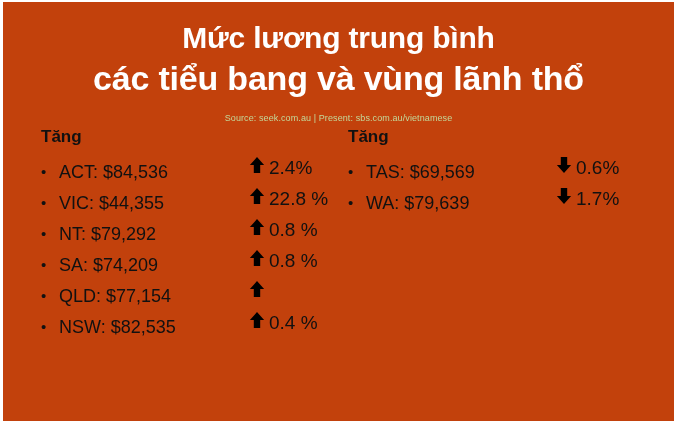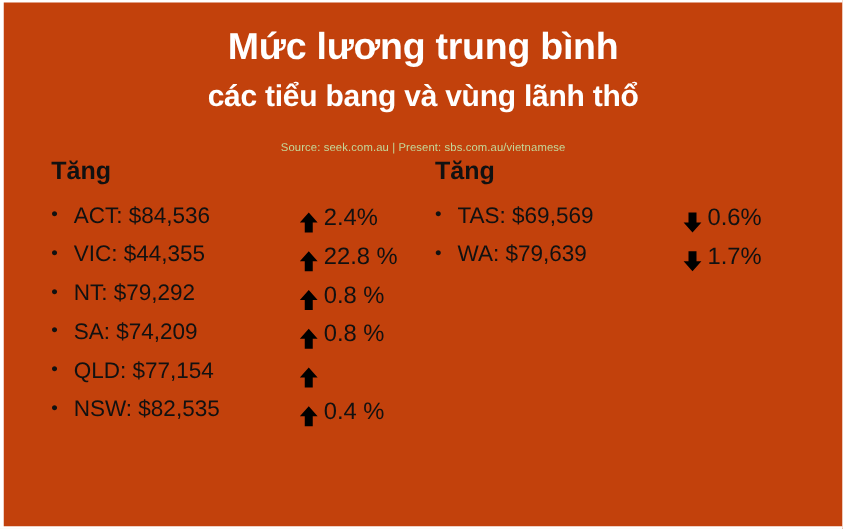--- a/index.html
+++ b/index.html
@@ -41,21 +41,21 @@
   }
   .title-line {
     color: #ffffff;
     font-weight: bold;
     font-size: 30px;
     line-height: 40px;
     letter-spacing: -0.2px;
     white-space: nowrap;
   }
   .title-line.line2 {
-    font-size: 24px;
+    font-size: 34px;
   }
 
   .source-line {
     margin-top: 14px;
     color: #c4d99a;
     font-size: 9px;
     line-height: 12px;
     letter-spacing: 0.1px;
     white-space: nowrap;
   }
@@ -72,21 +72,21 @@
   .column {
     position: absolute;
     top: 0;
   }
   .column.left  { left: 38px;  width: 300px; }
   .column.right { left: 345px; width: 300px; }
 
   .col-heading {
     color: #111111;
     font-weight: bold;
-    font-size: 20px;
+    font-size: 17px;
     line-height: 22px;
     margin: 0 0 8px 0;
     white-space: nowrap;
   }
 
   .row-list {
     list-style: none;
     margin: 0;
     padding: 0;
   }
@@ -113,25 +113,25 @@
     display: inline-block;
     color: #111111;
     font-size: 18px;
     line-height: 24px;
     flex: 0 0 auto;
     margin-left: 4px;
   }
 
   .row-change {
     position: absolute;
-    left: 198px;
+    left: 208px;
     top: 0;
     height: 31px;
     display: flex;
-    align-items: flex-end;
+    align-items: flex-start;
     white-space: nowrap;
   }
 
   .arrow-icon {
     display: inline-block;
     color: #000000;
     font-size: 19px;
     line-height: 1;
     margin-right: 4px;
   }

